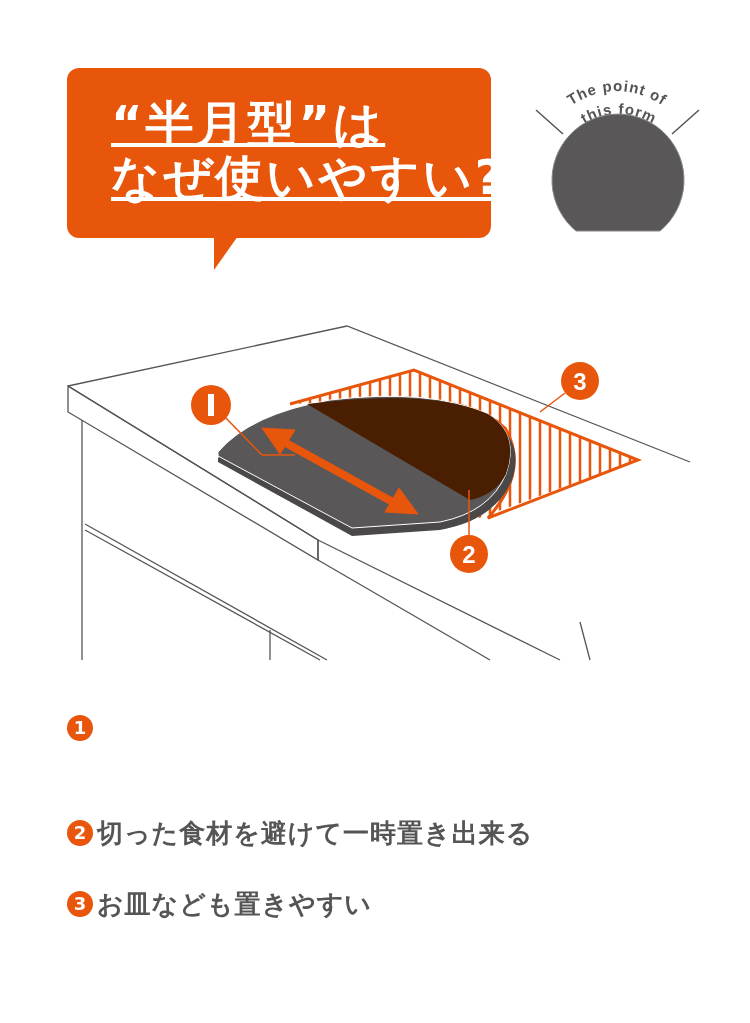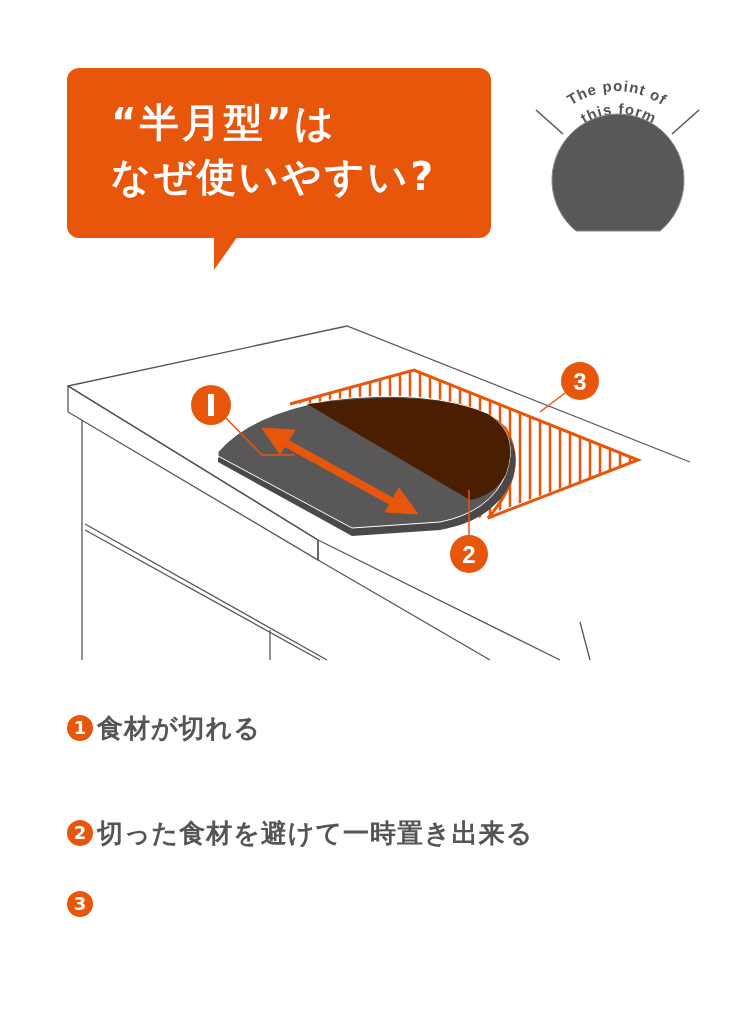--- a/index.html
+++ b/index.html
@@ -5,21 +5,21 @@
   html, body { margin:0; padding:0; background:#ffffff; }
   body { width:750px; height:1023px; position:relative; overflow:hidden;
          font-family:"DejaVu Sans", sans-serif; }
   .bubble { position:absolute; left:67px; top:68px; width:424px; height:170px;
             background:#e8560c; border-radius:12px; }
   .bubble-tail { position:absolute; left:214px; top:236px; width:0; height:0;
             border-left:0 solid transparent; border-right:24px solid transparent;
             border-top:34px solid #e8560c; }
   .bubble-tail:before { content:""; position:absolute; left:0; top:-34px; }
   .bubble-title { position:absolute; left:44px; top:28px; color:#fff; font-weight:bold;
-            font-size:39px; line-height:54px; letter-spacing:3px; white-space:pre; }
+            font-size:48px; line-height:54px; letter-spacing:3px; white-space:pre;text-decoration:underline; }
   .badge-svg { position:absolute; left:0; top:0; }
   .features { position:absolute; left:67px; top:708px; width:660px; }
   .feature { position:relative; padding-left:30px; color:#555555; font-weight:bold;
              font-size:26px; line-height:40px; letter-spacing:1px; }
   .feature .num { position:absolute; left:0; top:7px; width:26px; height:26px;
              border-radius:50%; background:#e8560c; color:#fff; font-size:18px;
              line-height:26px; text-align:center; font-weight:bold; letter-spacing:0; }
   .f1 { top:0; position:absolute; }
   .f2 { top:105px; position:absolute; }
   .f3 { top:176px; position:absolute; }
@@ -137,22 +137,22 @@
   <g>
     <line x1="540" y1="412" x2="565" y2="393" stroke="#e8560c" stroke-width="1.5"></line>
     <circle cx="580" cy="381" r="19" fill="#e8560c"></circle>
     <text x="580" y="390" font-family="Liberation Sans, sans-serif" font-size="24" font-weight="bold" fill="#fff" text-anchor="middle">3</text>
   </g>
 </svg>
 
 <div class="features">
   <div class="feature f1">
     <span class="num">1</span>
-    <div>食材が切れる</div>
   </div>
   <div class="feature f2">
     <span class="num">2</span>
     <div>切った食材を避けて一時置き出来る</div>
   </div>
   <div class="feature f3">
     <span class="num">3</span>
+    <div>お皿なども置きやすい</div>
   </div>
 </div>
 
 </body></html>

